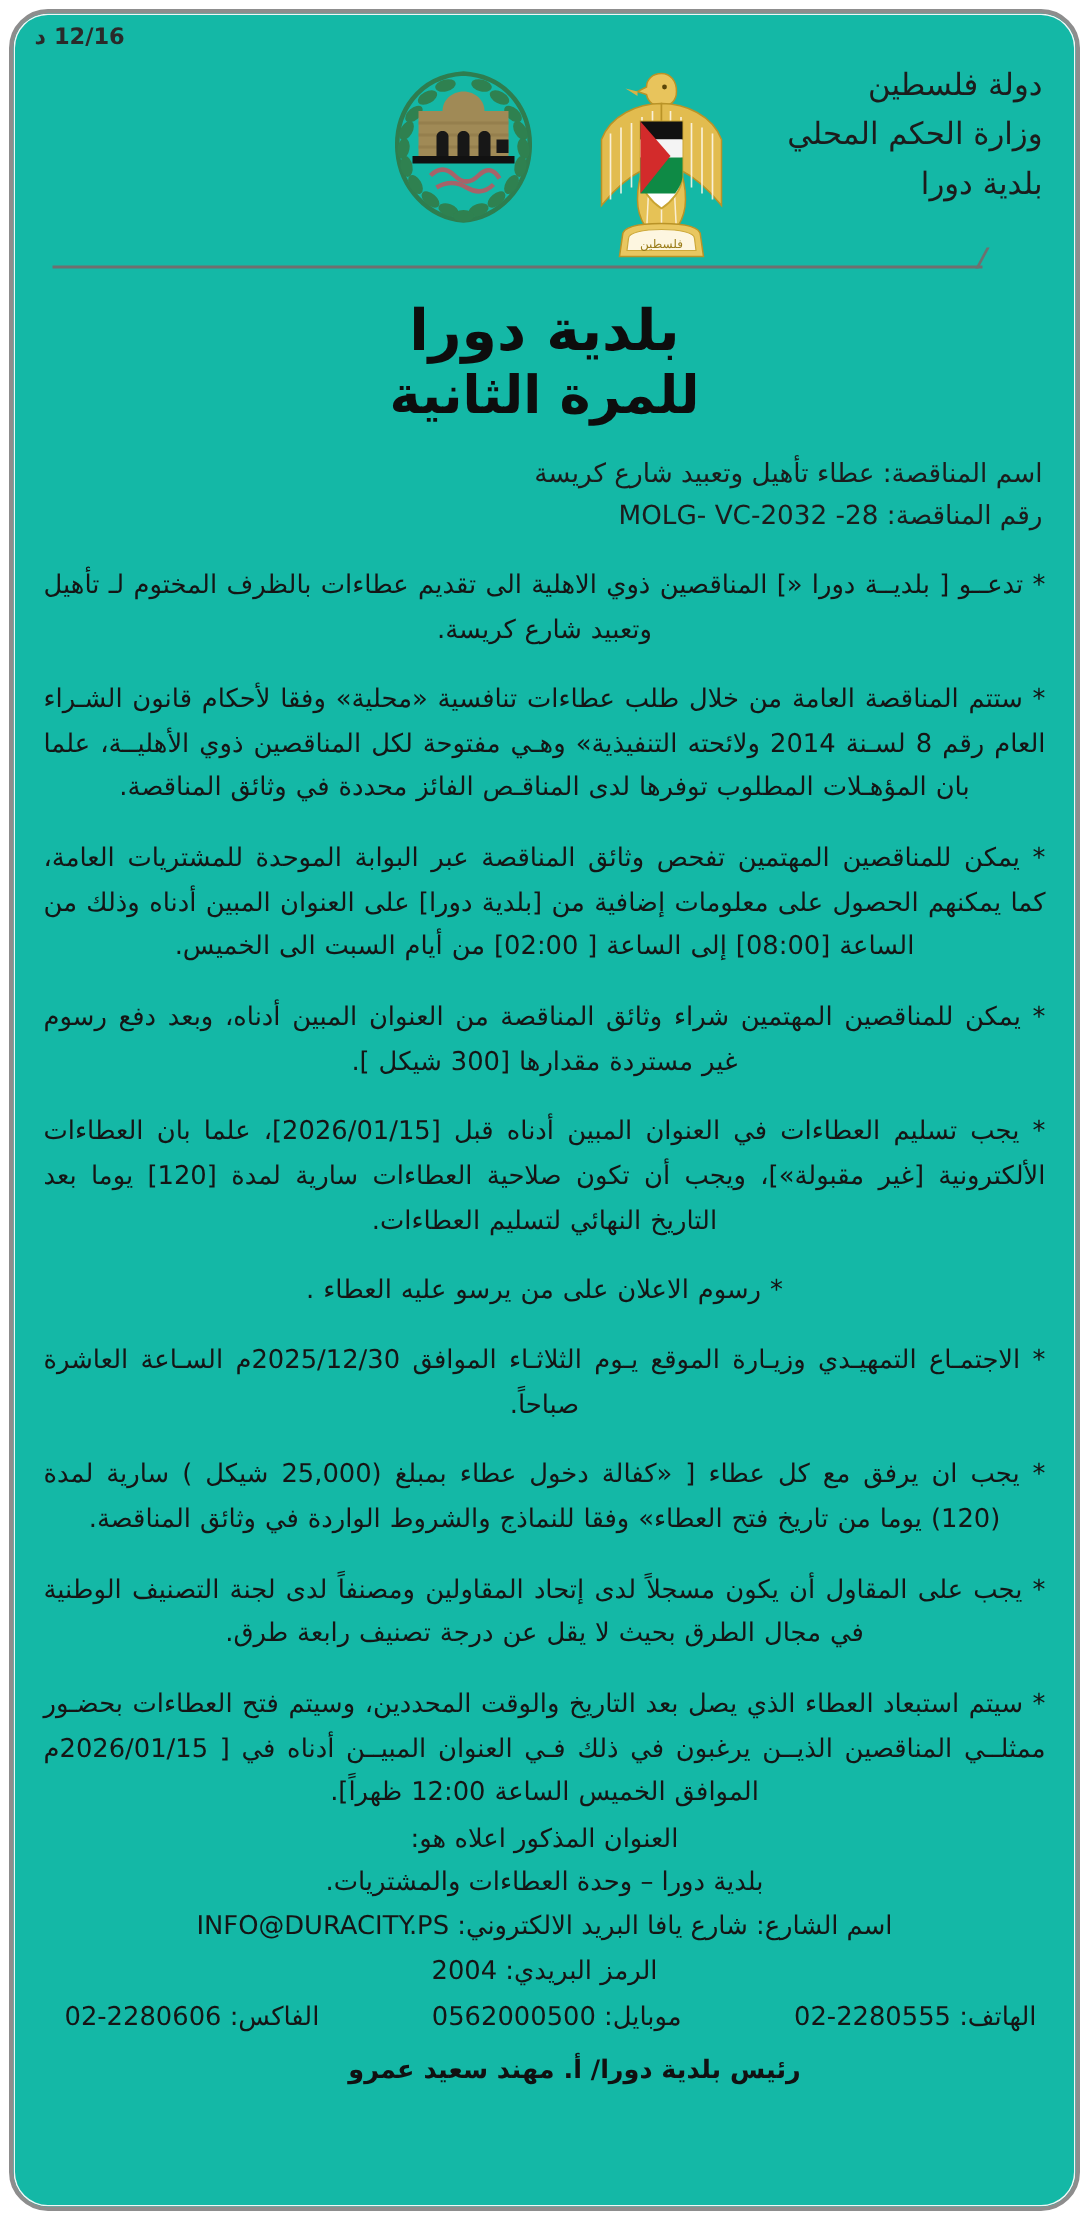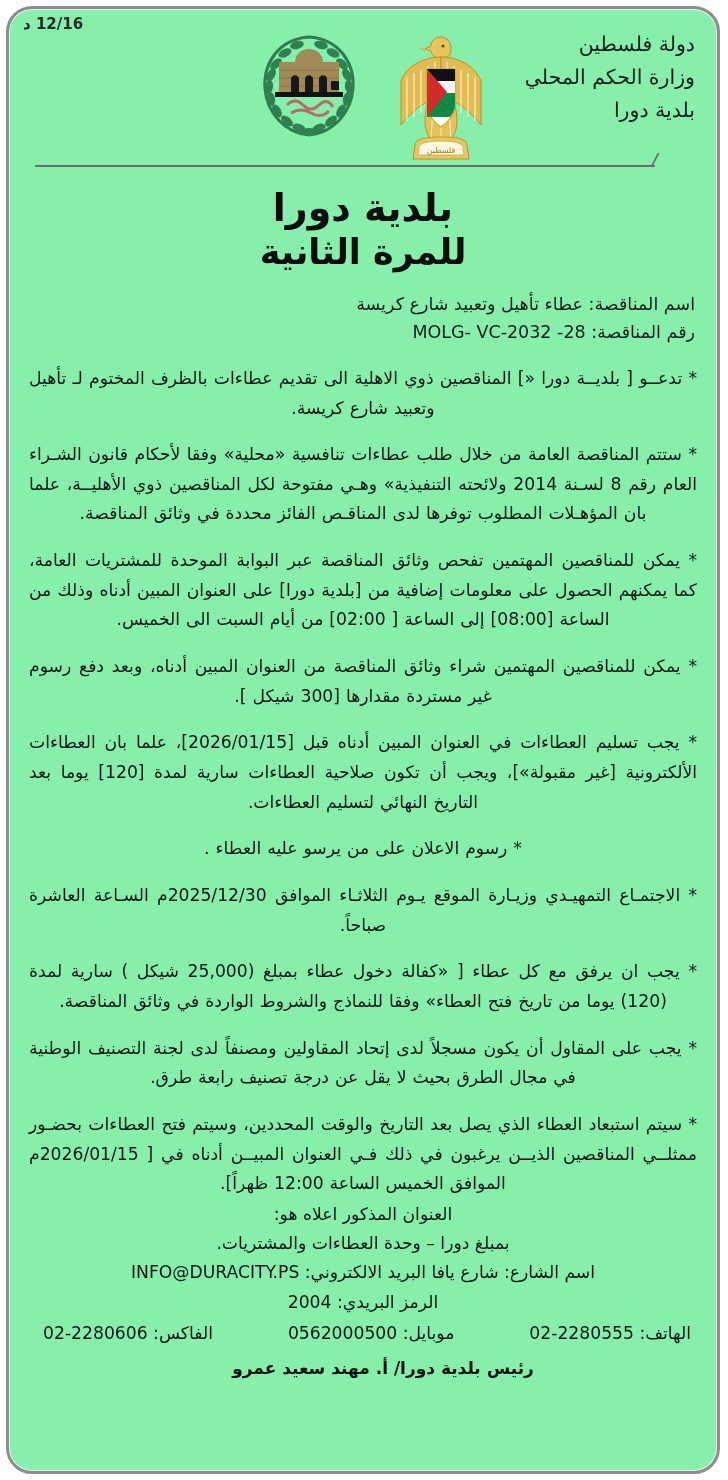--- a/index.html
+++ b/index.html
@@ -25,23 +25,23 @@
     padding: 6px 8px 6px 6px;
     background: #ffffff;
   }
   .frame {
     position: relative;
     box-sizing: border-box;
     width: 100%;
     height: 100%;
     border: 3px solid #8d8d8d;
     border-radius: 26px;
-    background: #86efac;
+    background: #14b8a6;
     box-shadow: inset 0 0 0 1px #f4f4f4;
-    padding: 4px 16px 4px 16px;
+    padding: 16px 16px 4px 16px;
     overflow: hidden;
   }
 
   
   .page-marker {
     position: absolute;
     top: 6px;
     right: auto;
     left: 14px;
     font-size: 15px;
@@ -313,21 +313,21 @@
       <p class="clause">* يجب تسليم العطاءات في العنوان المبين أدناه قبل [2026/01/15]، علما بان العطاءات الألكترونية [غير مقبولة»]، ويجب أن تكون صلاحية العطاءات سارية لمدة [120] يوما بعد التاريخ النهائي لتسليم العطاءات.</p>
       <p class="clause">* رسوم الاعلان على  من يرسو عليه العطاء .</p>
       <p class="clause">* الاجتمـاع التمهيـدي وزيـارة الموقع يـوم الثلاثـاء الموافق 2025/12/30م السـاعة العاشرة صباحاً.</p>
       <p class="clause">* يجب ان يرفق مع كل عطاء [ «كفالة دخول عطاء بمبلغ (25,000 شيكل ) سارية لمدة (120) يوما من تاريخ فتح العطاء» وفقا للنماذج والشروط الواردة في وثائق المناقصة.</p>
       <p class="clause">* يجب على المقاول أن يكون مسجلاً لدى إتحاد المقاولين ومصنفاً لدى لجنة التصنيف الوطنية في مجال الطرق بحيث لا يقل عن درجة تصنيف رابعة طرق.</p>
       <p class="clause">* سيتم استبعاد العطاء الذي يصل بعد التاريخ والوقت المحددين، وسيتم فتح العطاءات بحضـور ممثلــي المناقصين الذيــن يرغبون في ذلك فـي العنوان المبيــن أدناه في [ 2026/01/15م الموافق الخميس الساعة 12:00 ظهراً].</p>
     </div>
 
     <div class="addr">
       <div>العنوان المذكور اعلاه هو:</div>
-      <div>بمبلغ دورا – وحدة العطاءات والمشتريات.</div>
+      <div>بلدية دورا – وحدة العطاءات والمشتريات.</div>
       <div>اسم الشارع: شارع يافا البريد الالكتروني: INFO@DURACITY.PS</div>
       <div>الرمز البريدي: 2004</div>
     </div>
 
     <div class="contact-row">
       <span>الهاتف: 2280555-02</span>
       <span>موبايل: 0562000500</span>
       <span>الفاكس: 2280606-02</span>
     </div>
 

